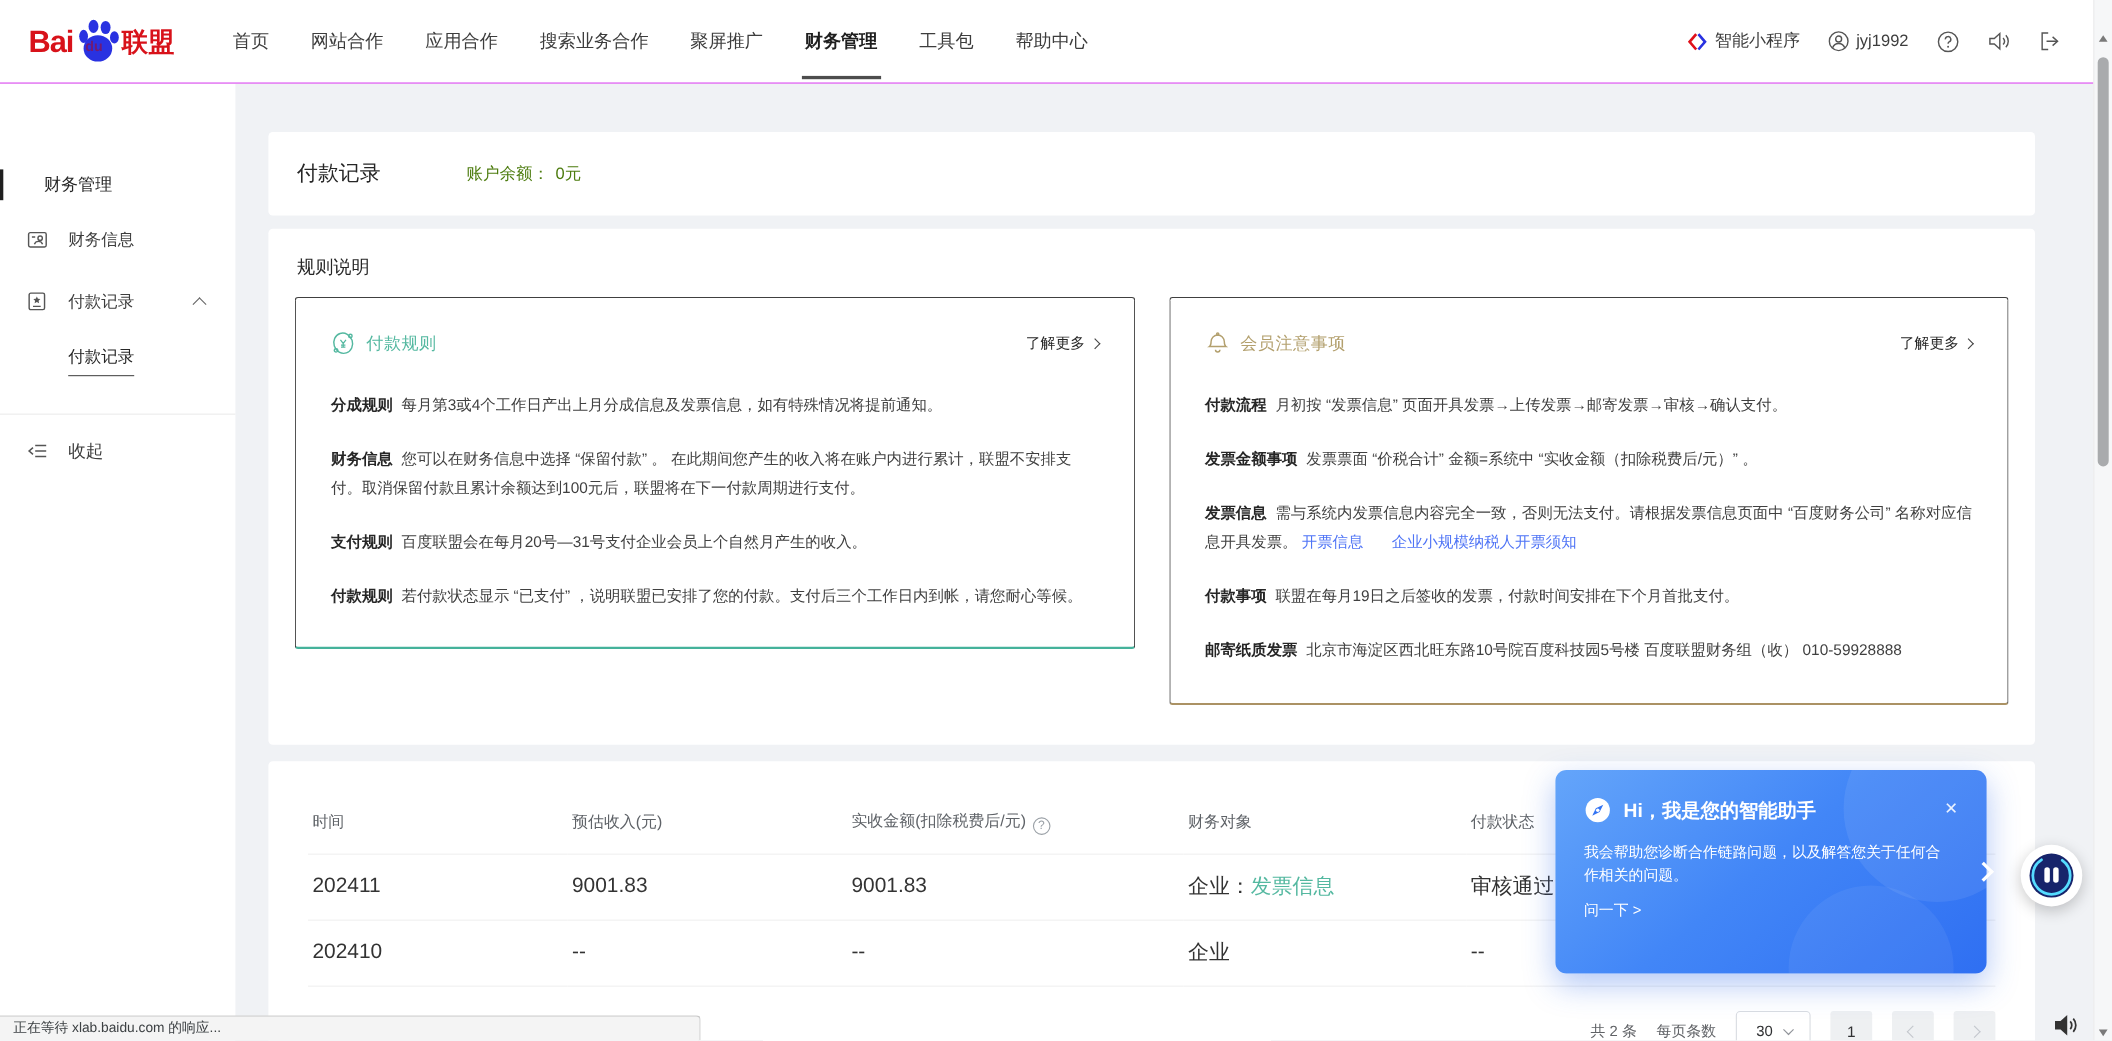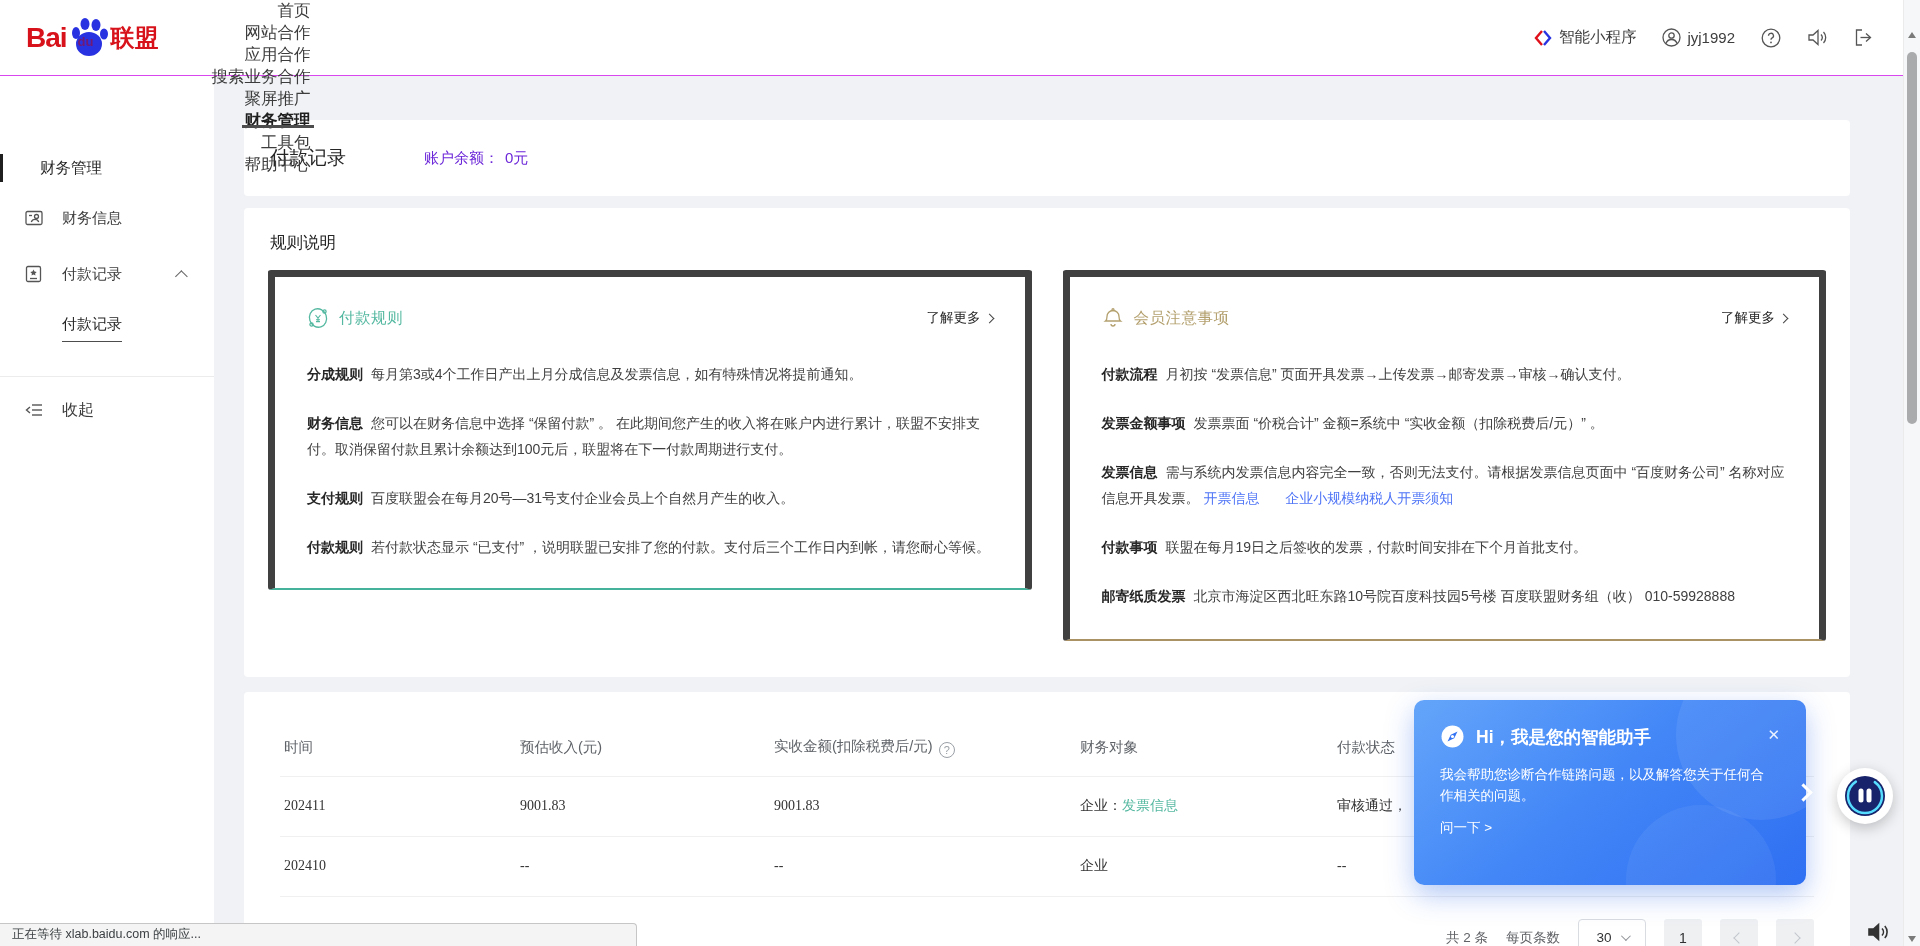--- a/index.html
+++ b/index.html
@@ -7,21 +7,21 @@
   body { font-family:"Liberation Sans","DejaVu Sans",sans-serif; background:#f0f2f5; position:relative; color:#333; }
 
   
   .topnav { height:76px; background:#fff; display:flex; align-items:center; padding:0 46px 0 26px; border-bottom:1px solid #d946ef; position:relative; z-index:5; }
   .logo { display:flex; align-items:center; cursor:pointer; }
   .logo-bai { color:#d8121a; font-weight:bold; font-size:28px; font-style:normal; letter-spacing:-1px; }
   .logo-paw { position:relative; width:40px; height:42px; margin:0 2px; }
   .logo-paw svg { display:block; }
   .logo-du { position:absolute; left:9px; top:17px; color:#701a75; font-size:13px; font-weight:bold; }
   .logo-union { color:#d8121a; font-weight:bold; font-size:24px; }
-  .nav-items { display:flex; align-items:flex-end; margin-left:34px; height:76px;flex-direction:column; }
+  .nav-items { display:flex; align-items:flex-start; margin-left:34px; height:76px; }
   .nav-item { font-size:16.5px; color:#3d3d3d; padding:0 19px; height:76px; display:flex; align-items:center; cursor:pointer; position:relative; white-space:nowrap; }
   .nav-item .flame { margin-right:4px; display:flex; }
   .nav-item.active { color:#1f1f1f; font-weight:bold; }
   .nav-item.active::after { content:""; position:absolute; left:16px; right:16px; bottom:4px; height:2.5px; background:#4d4d4d; }
   .nav-right { margin-left:auto; display:flex; align-items:center; gap:26px; }
   .miniapp { display:flex; align-items:center; gap:7px; font-size:15.5px; color:#3d3d3d; cursor:pointer; }
   .user { display:flex; align-items:center; gap:6px; font-size:15px; color:#3d3d3d; cursor:pointer; }
   .nav-ic { display:flex; cursor:pointer; }
 
   
@@ -37,48 +37,48 @@
   .side-divider { border-top:1px solid #ececec; margin-top:22px; }
   .side-collapse { height:58px; display:flex; align-items:center; padding-left:24px; font-size:16px; color:#3d3d3d; cursor:pointer; margin-top:4px; }
   .side-collapse .ic { width:22px; display:flex; margin-right:16px; }
 
   .main { flex:1; padding:44px 70px 0 30px; overflow:hidden; }
   .card { background:#fff; border-radius:4px; }
 
   
   .head-card { height:76px; display:flex; align-items:center; padding:0 26px; margin-bottom:12px; }
   .page-title { font-size:19px; color:#262626; font-weight:500; }
-  .balance { margin-left:78px; font-size:15px; color:#6d28d9; }
+  .balance { margin-left:78px; font-size:15px; color:#4d7c0f; }
   .balance b { font-weight:400; margin-left:6px; }
 
   
   .rules-card { padding:24px 24px 36px; margin-bottom:15px; }
   .rules-title { font-size:16.5px; color:#262626; margin-bottom:16px; margin-left:2px; }
   .rules-row { display:flex; gap:31px; align-items:flex-start; }
-  .sub-card { flex:1; border:7px solid #404040; border-radius:3px; padding:30px 32px 0; position:relative; background:#fff; }
+  .sub-card { flex:1; border:1px solid #404040; border-radius:3px; padding:30px 32px 0; position:relative; background:#fff; }
   .sub-card.payment { border-bottom:2.5px solid #45b29b; height:320px; }
   .sub-card.member  { border-bottom:2.5px solid #ab9264; height:371px; }
   .sub-head { display:flex; align-items:center; margin-bottom:32px; }
   .sub-head .t { font-size:15.5px; margin-left:10px; letter-spacing:.5px; }
   .payment .t { color:#54b8a0; }
   .member  .t { color:#b3a06e; }
   .learn-more { margin-left:auto; font-size:13.5px; color:#262626; cursor:pointer; display:flex; align-items:center; gap:5px; }
   .lm-arrow { width:7px; height:7px; border-top:1.5px solid #444; border-right:1.5px solid #444; transform:rotate(45deg); }
   .rule-p { font-size:14px; line-height:26px; color:#404040; margin-bottom:23px; }
   .rule-p b { color:#262626; margin-right:8px; }
   .rule-link { color:#4f74f6; text-decoration:none; margin-right:22px; cursor:pointer; }
 
   
   .table-card { padding:28px 36px 0; height:300px; }
   table { width:100%; border-collapse:collapse; table-layout:fixed; }
   th, td { text-align:left; padding-left:4px; font-weight:400; }
   thead tr { height:56px; }
   tbody tr { height:60px; }
   th { font-size:14.5px; color:#5f6368; border-bottom:1px solid #f0f0f0; }
-  td { font-size:14px; color:#333; border-bottom:1px solid #f0f0f0;font-family:Liberation Serif, serif; }
+  td { font-size:19px; color:#333; border-bottom:1px solid #f0f0f0; }
   .help-ic { display:inline-flex; width:16px; height:16px; border:1px solid #9aa0a6; border-radius:50%; color:#9aa0a6; font-size:11px; align-items:center; justify-content:center; margin-left:6px; vertical-align:-3px; cursor:pointer; }
   .cell-link { color:#54b8a0; cursor:pointer; }
 
   
   .pager { display:flex; justify-content:flex-end; align-items:center; margin-top:22px; gap:18px; }
   .pg-text { font-size:13.5px; color:#606266; }
   .pg-select { width:68px; height:38px; border:1px solid #d9dce1; border-radius:4px; background:#fff; display:flex; align-items:center; justify-content:center; gap:9px; font-size:13.5px; color:#303133; cursor:pointer; }
   .pg-select .chev { width:7px; height:7px; border-right:1.5px solid #909399; border-bottom:1.5px solid #909399; transform:rotate(45deg) translateY(-2px); }
   .pg-box { width:38px; height:38px; border-radius:3px; background:#eef0f2; display:flex; align-items:center; justify-content:center; font-size:14px; color:#303133; cursor:pointer; }
   .pg-box .chev-l { width:8px; height:8px; border-left:1.5px solid #c3c7cd; border-bottom:1.5px solid #c3c7cd; transform:rotate(45deg); }

